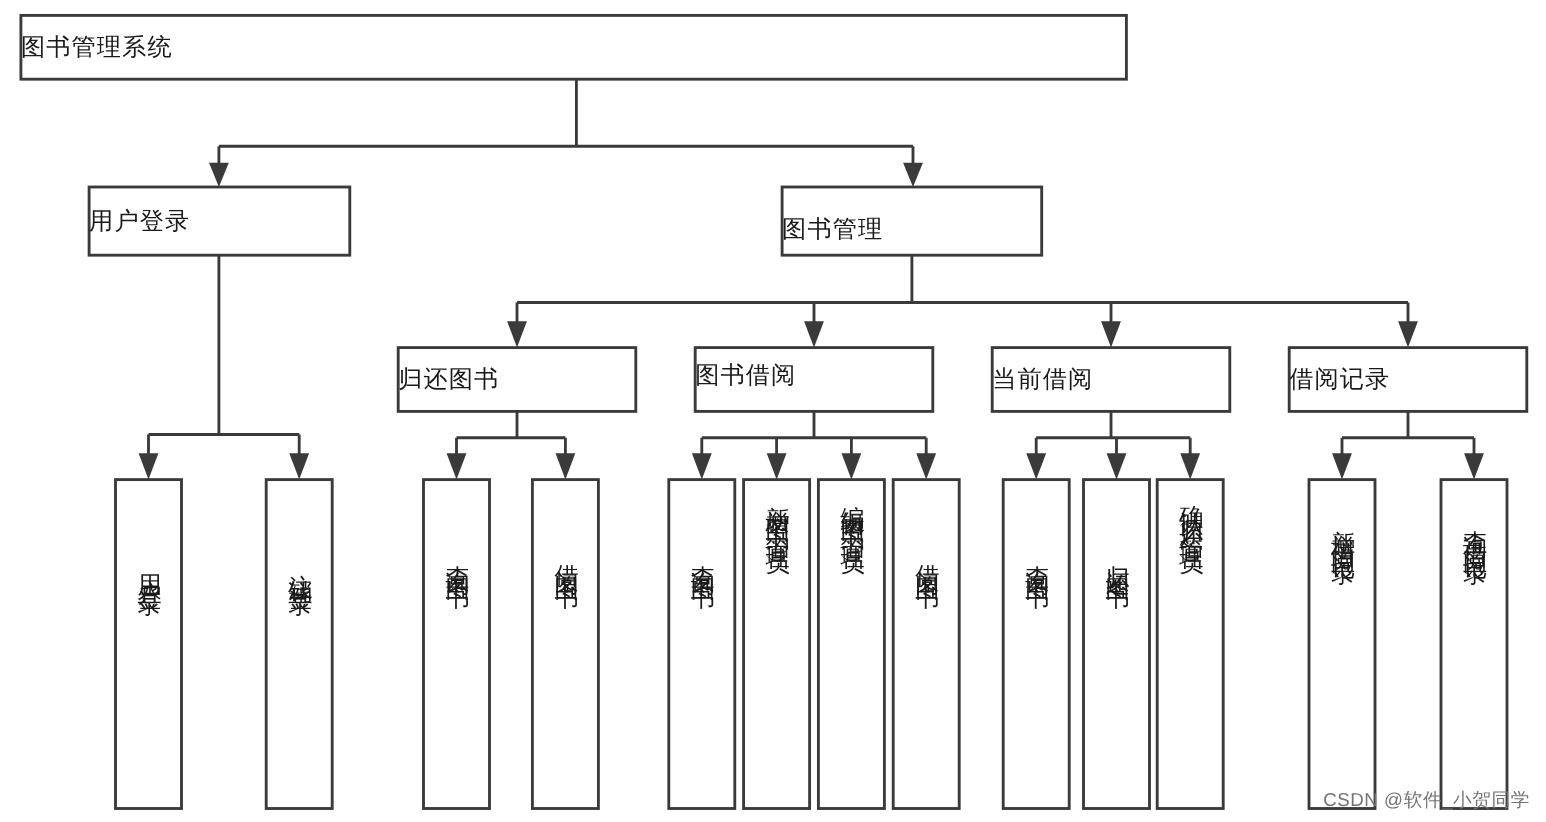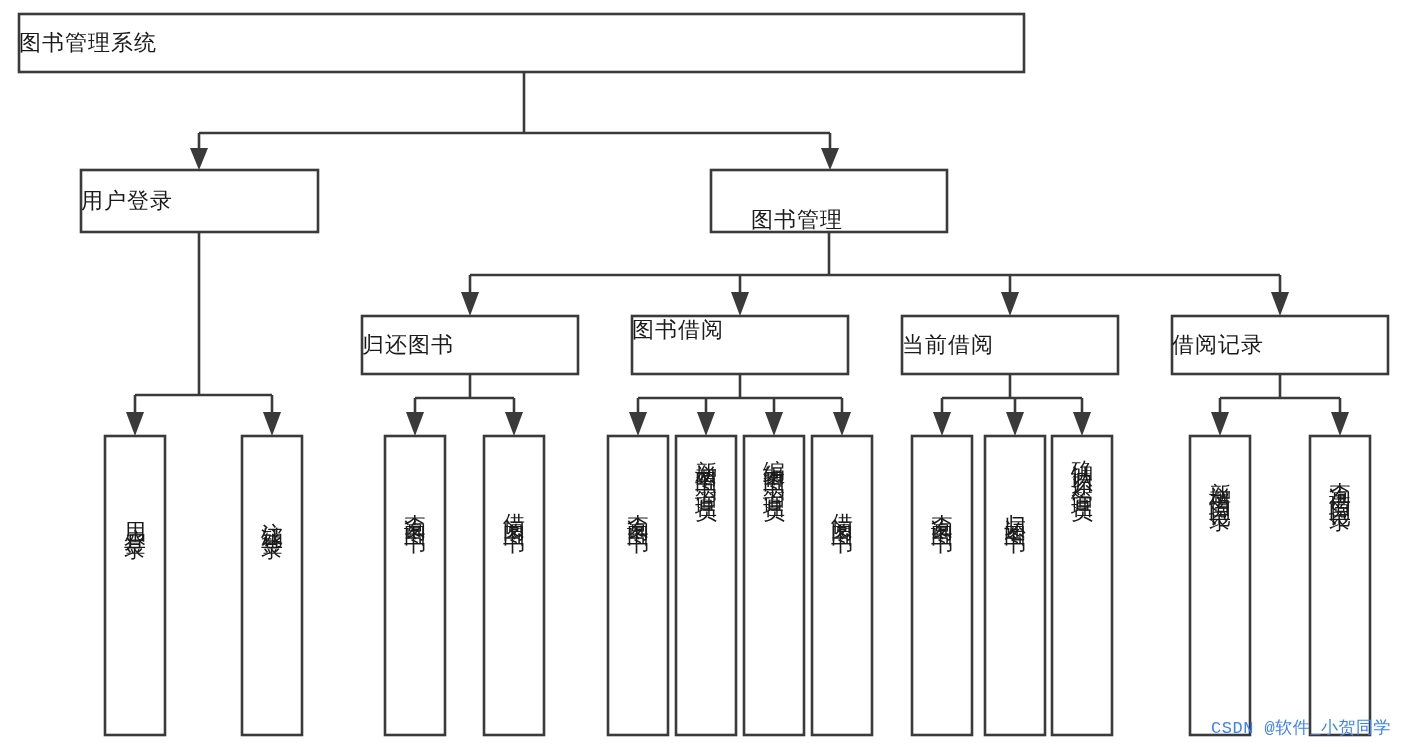--- a/index.html
+++ b/index.html
@@ -71,23 +71,23 @@
     font-family: "DejaVu Sans", "Liberation Sans", sans-serif;
     font-size: 22px;
     color: #1a1a1a;
     letter-spacing: 1px;
     white-space: nowrap;
   }
   #watermark {
     position: absolute;
     right: 14px;
     bottom: 8px;
-    font-family: Liberation Mono, monospace;
+    font-family: Liberation Sans, sans-serif;
     font-size: 17px;
-    color: #3b82f6;
+    color: #737373;
     letter-spacing: 0.5px;
     white-space: nowrap;
     pointer-events: none;
   }
 </style>
 </head>
 <body>
 
 <div id="diagram-root">
 
@@ -196,28 +196,28 @@
 
   </svg>
 
   <div class="htext-wrap" style="left:19px; top:14px; width:1005px; height:58px;">
     <span class="htext">图书管理系统</span>
   </div>
 
   <div class="htext-wrap" style="left:81px; top:170px; width:237px; height:62px;">
     <span class="htext">用户登录</span>
   </div>
-  <div class="htext-wrap" style="left:711px; top:187px; width:236px; height:66px;padding-left:40px;">
+  <div class="htext-wrap" style="left:711px; top:175px; width:236px; height:66px;">
     <span class="htext">图书管理</span>
   </div>
 
   <div class="htext-wrap" style="left:362px; top:316px; width:216px; height:58px;">
     <span class="htext">归还图书</span>
   </div>
-  <div class="htext-wrap" style="left:632px; top:301px; width:216px; height:58px;">
+  <div class="htext-wrap" style="left:632px; top:312px; width:216px; height:58px;">
     <span class="htext">图书借阅</span>
   </div>
   <div class="htext-wrap" style="left:902px; top:316px; width:216px; height:58px;border-radius:26px;">
     <span class="htext">当前借阅</span>
   </div>
   <div class="htext-wrap" style="left:1172px; top:316px; width:216px; height:58px;">
     <span class="htext">借阅记录</span>
   </div>
 
   <div class="vtext-wrap" style="left:105px; top:436px; width:60px; height:299px; padding-top:68px;">

